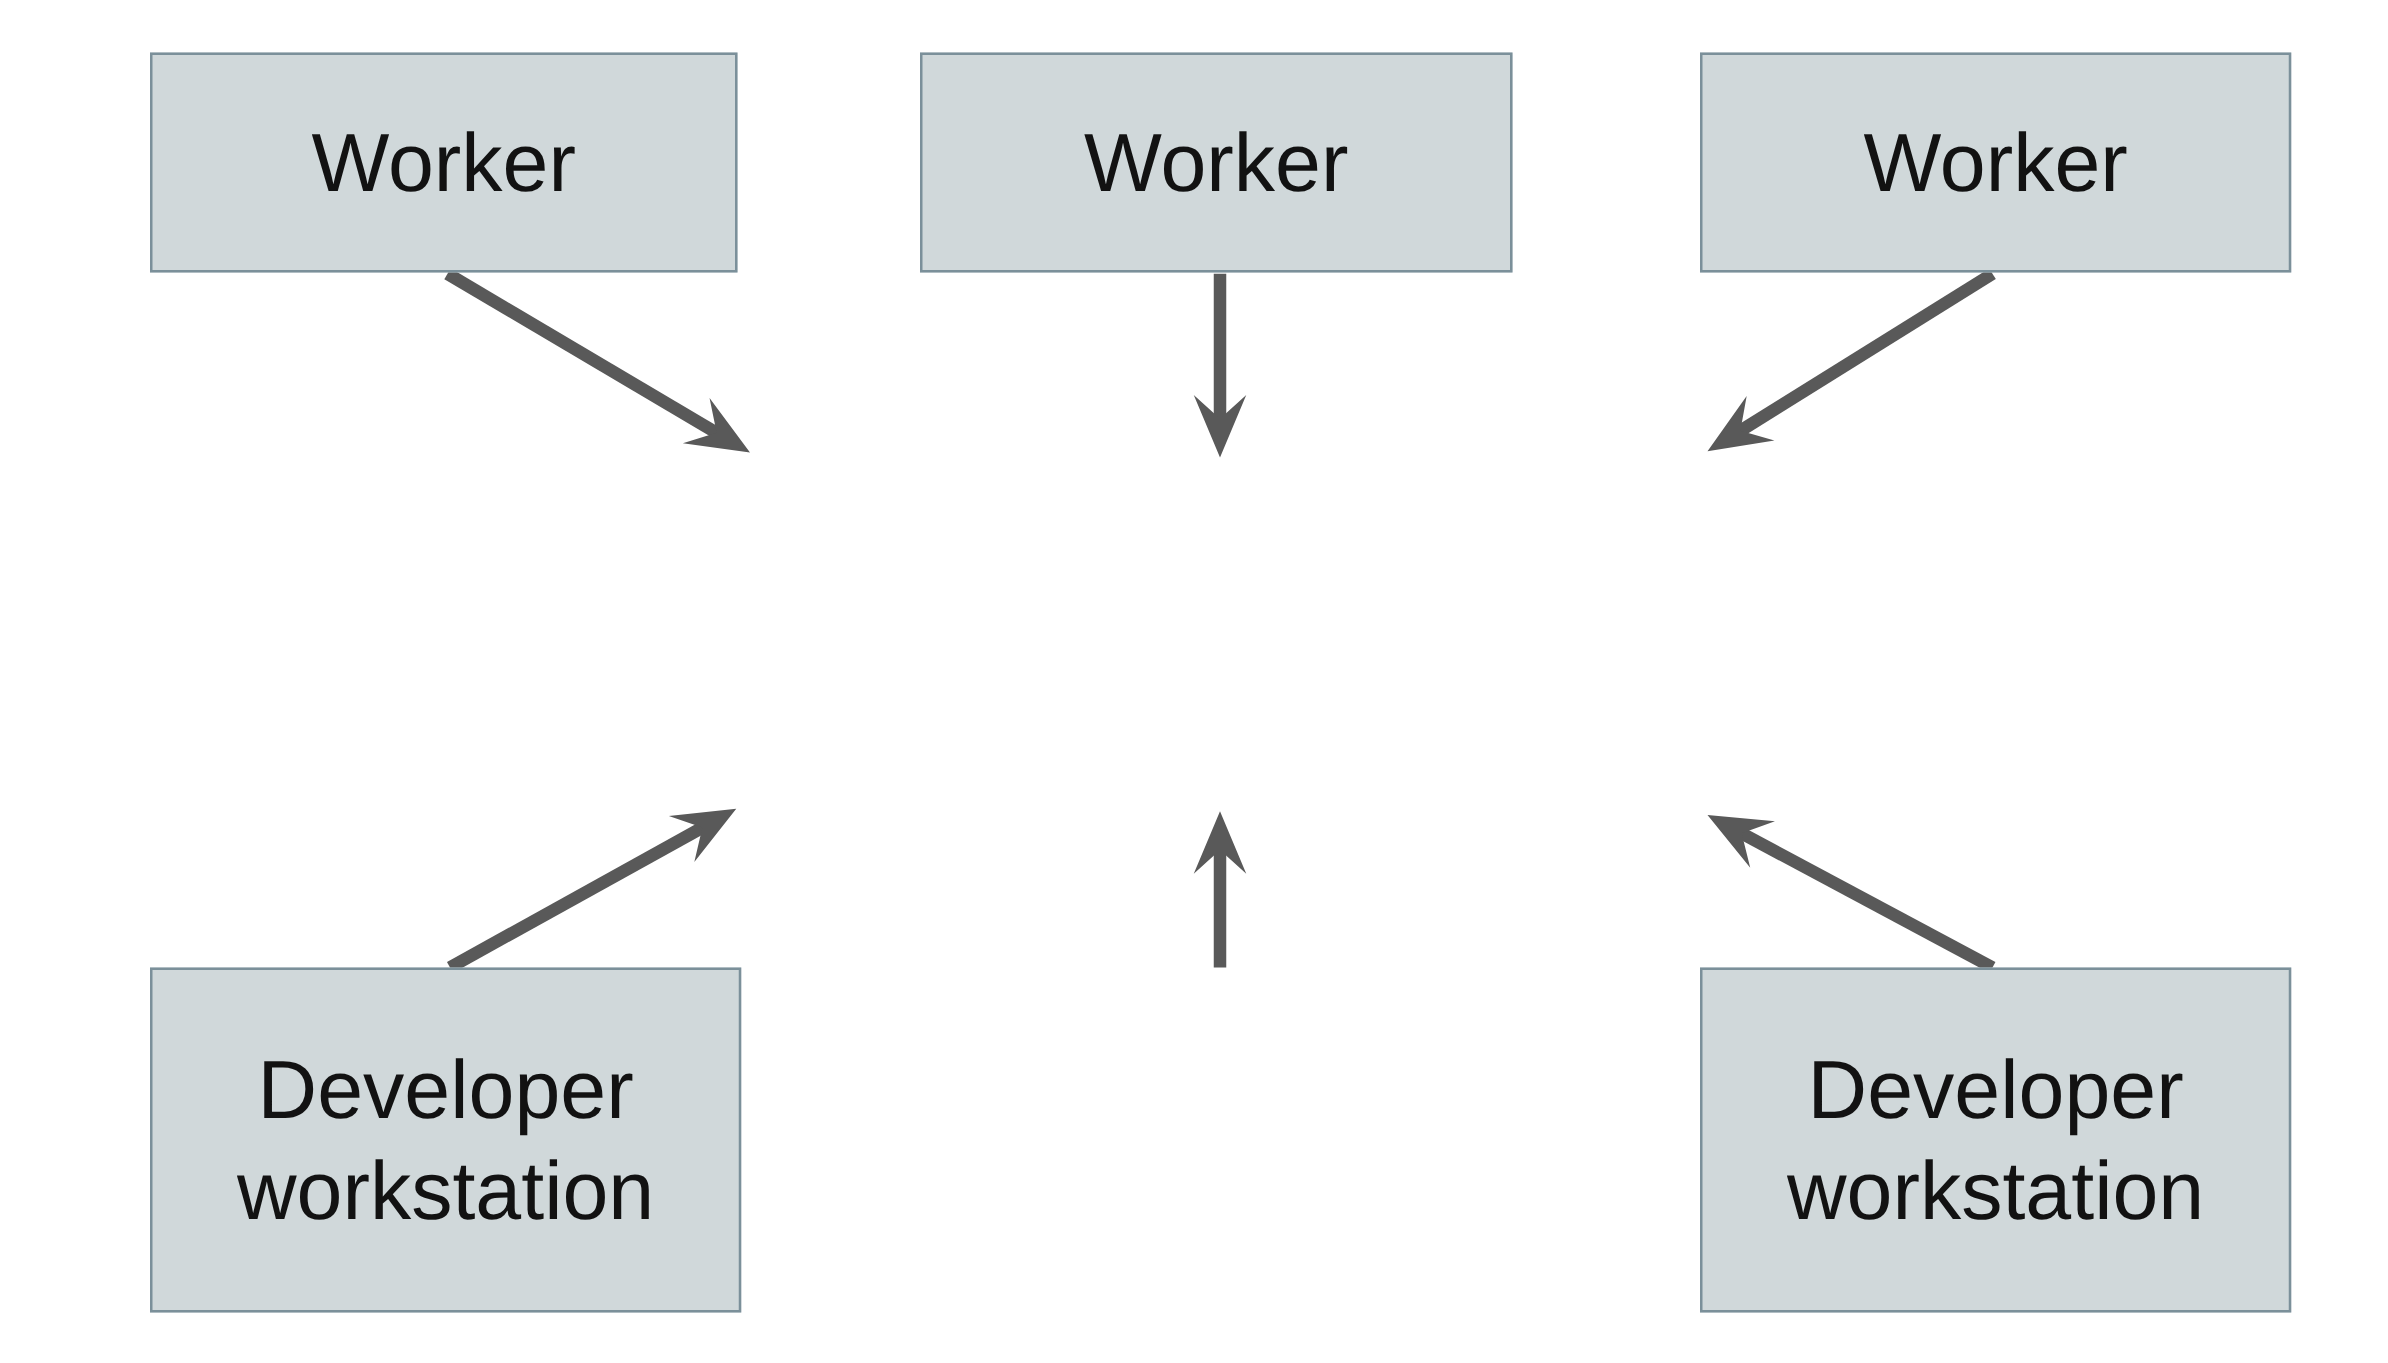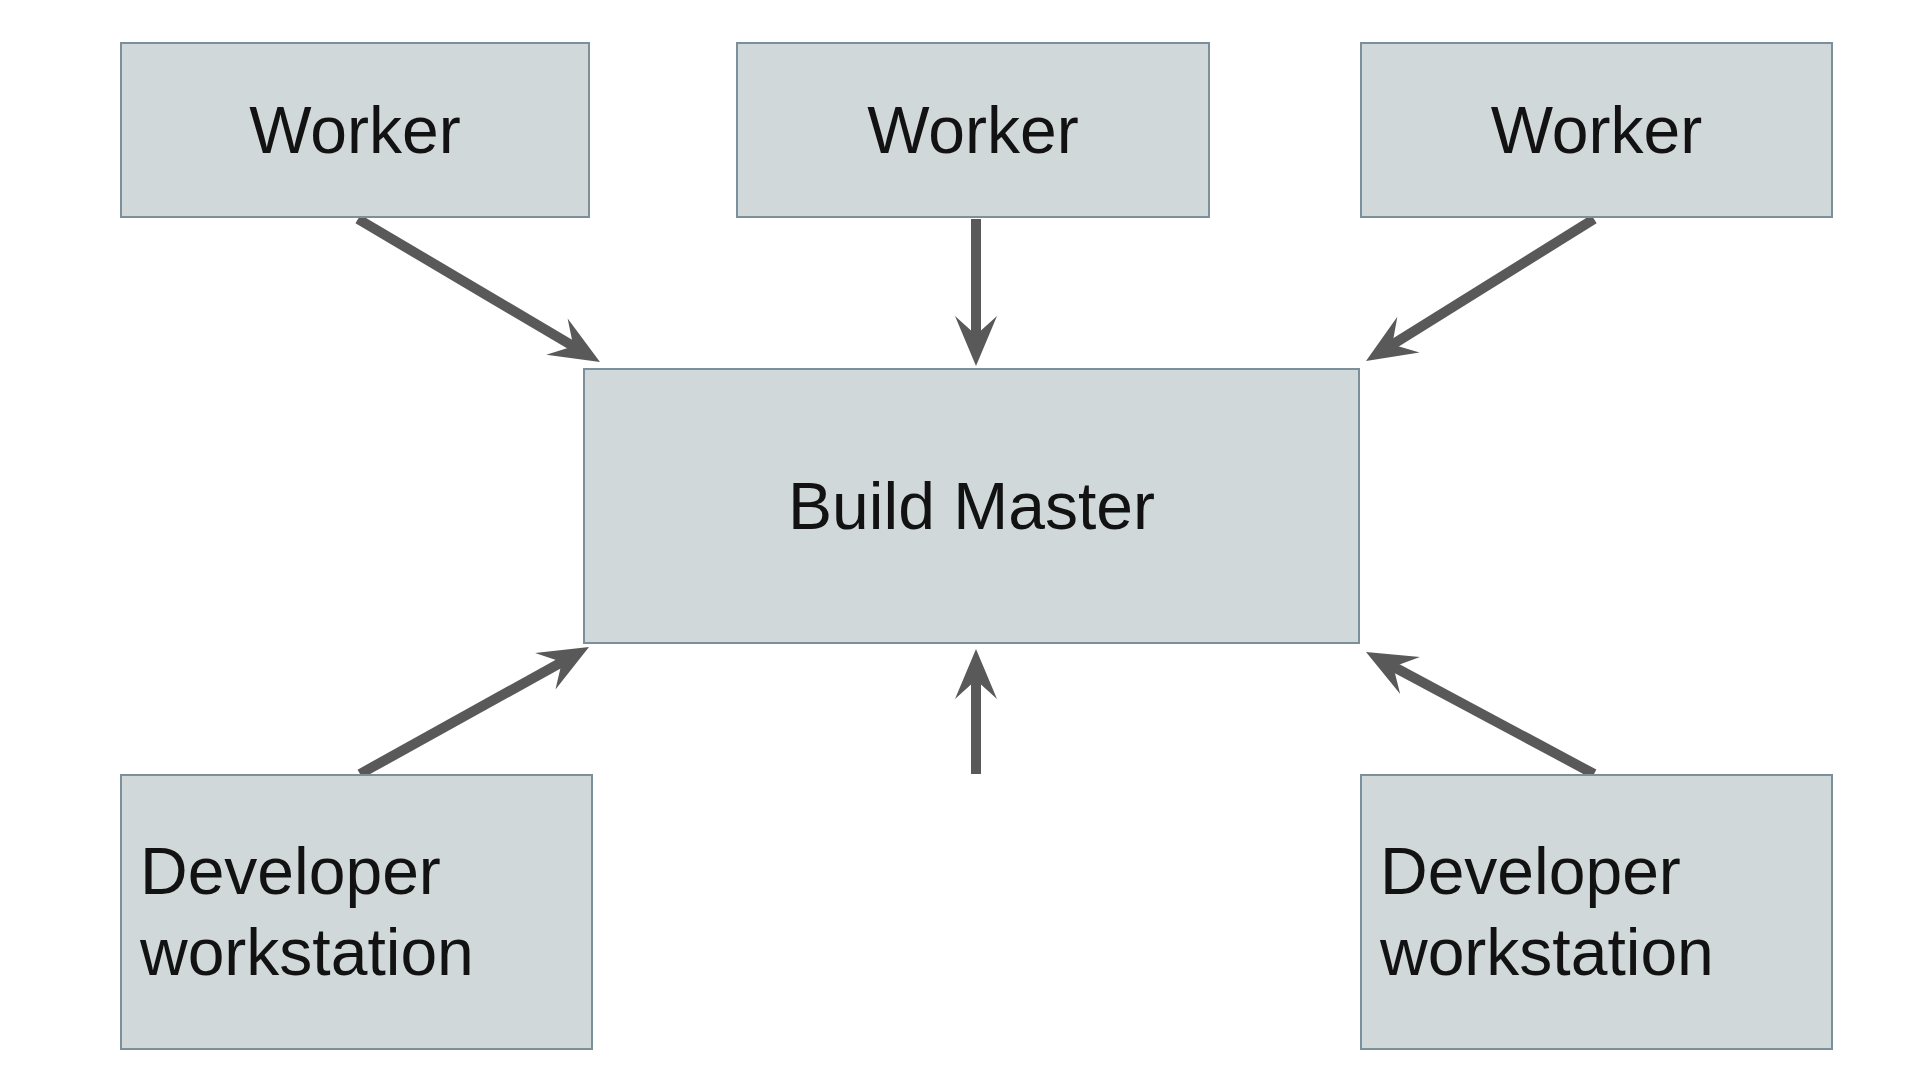--- a/index.html
+++ b/index.html
@@ -16,21 +16,21 @@
     font-family: "Liberation Sans", "DejaVu Sans", sans-serif;
   }
   .node {
     position: absolute;
     box-sizing: border-box;
     background: #d0d8da;
     border: 2px solid #7b909a;
     display: flex;
     align-items: center;
     justify-content: center;
-    text-align: left;
+    text-align: center;
     color: #121212;
     font-size: 66px;
     line-height: 1.22;
     padding: 0 18px;
   }
   .edges-layer {
     position: absolute;
     left: 0;
     top: 0;
     width: 1910px;
@@ -83,23 +83,20 @@
   </div>
 
   <div class="node" id="node-worker-middle">
     <span>Worker</span>
   </div>
 
   <div class="node" id="node-worker-right">
     <span>Worker</span>
   </div>
 
-  <div class="node" id="node-build-master">
-    <span>Build Master</span>
-  </div>
 
   <div class="node" id="node-dev-left">
     <span>Developer workstation</span>
   </div>
 
 
   <div class="node" id="node-dev-right">
     <span>Developer workstation</span>
   </div>
 

